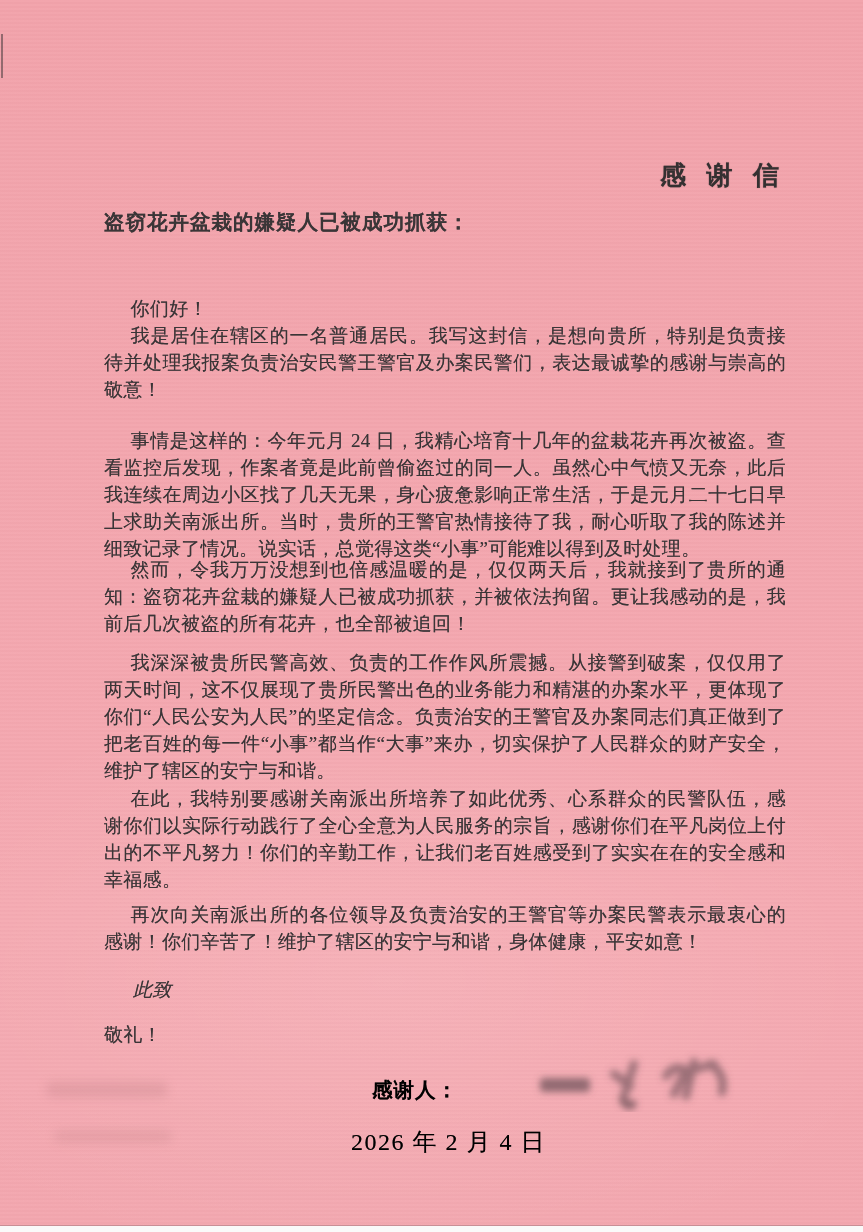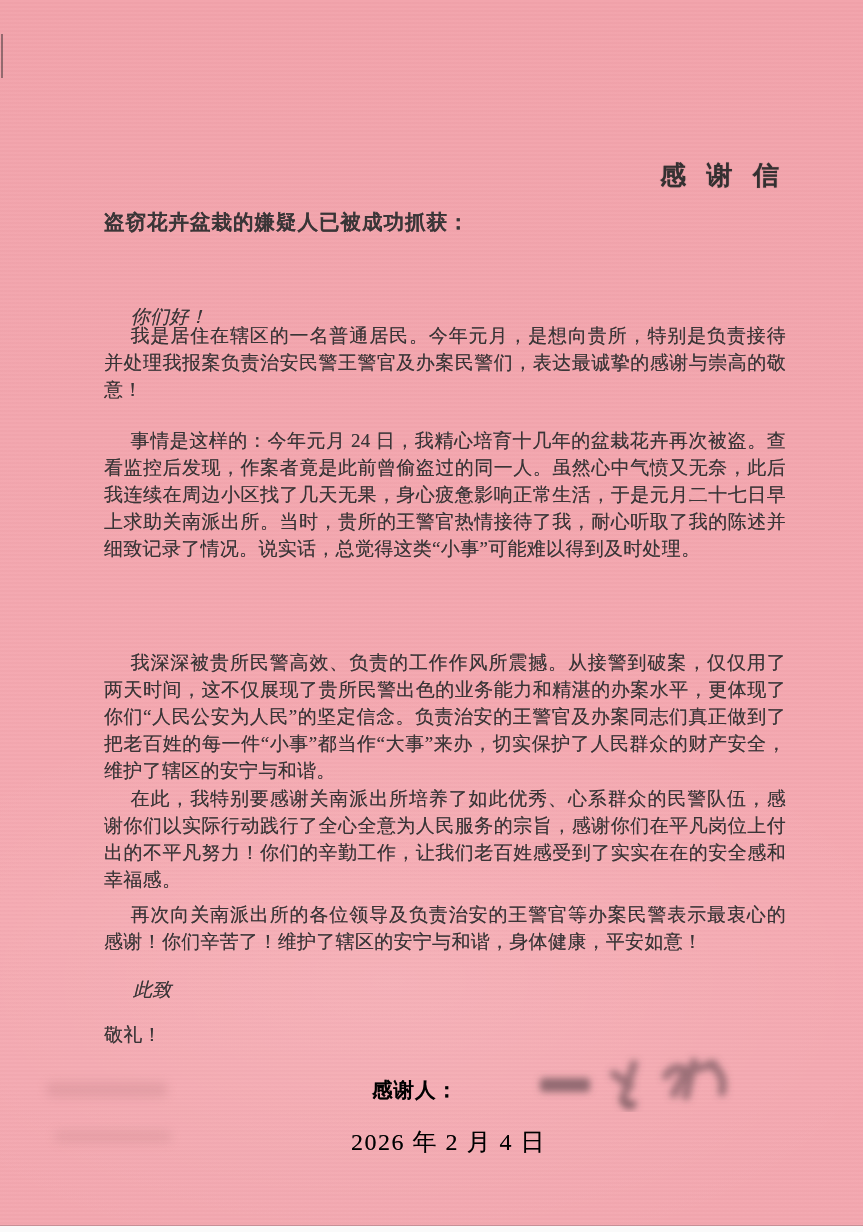--- a/index.html
+++ b/index.html
@@ -67,23 +67,24 @@
 </head>
 <body>
 
 <div class="paper"></div>
 
 <div class="content">
   <div class="letter-title">感  谢  信</div>
 
   <div class="salutation">盗窃花卉盆栽的嫌疑人已被成功抓获：</div>
 
-  <p class="para indent" style="top:284px;font-style:italic;">你们好！</p>
-  <p class="para indent" style="top:303px;">我是居住在辖区的一名普通居民。今年元月，是想向贵所，特别是负责接待并处理我报案负责治安民警王警官及办案民警们，表达最诚挚的感谢与崇高的敬意！</p>
+  <p class="para indent" style="top:276px;">你们好！</p>
+  <p class="para indent" style="top:303px;">我是居住在辖区的一名普通居民。我写这封信，是想向贵所，特别是负责接待并处理我报案负责治安民警王警官及办案民警们，表达最诚挚的感谢与崇高的敬意！</p>
   <p class="para indent" style="top:408px;">事情是这样的：今年元月 24 日，我精心培育十几年的盆栽花卉再次被盗。查看监控后发现，作案者竟是此前曾偷盗过的同一人。虽然心中气愤又无奈，此后我连续在周边小区找了几天无果，身心疲惫影响正常生活，于是元月二十七日早上求助关南派出所。当时，贵所的王警官热情接待了我，耐心听取了我的陈述并细致记录了情况。说实话，总觉得这类“小事”可能难以得到及时处理。</p>
+  <p class="para indent" style="top:537px;">然而，令我万万没想到也倍感温暖的是，仅仅两天后，我就接到了贵所的通知：盗窃花卉盆栽的嫌疑人已被成功抓获，并被依法拘留。更让我感动的是，我前后几次被盗的所有花卉，也全部被追回！</p>
   <p class="para indent" style="top:630px;">我深深被贵所民警高效、负责的工作作风所震撼。从接警到破案，仅仅用了两天时间，这不仅展现了贵所民警出色的业务能力和精湛的办案水平，更体现了你们“人民公安为人民”的坚定信念。负责治安的王警官及办案同志们真正做到了把老百姓的每一件“小事”都当作“大事”来办，切实保护了人民群众的财产安全，维护了辖区的安宁与和谐。</p>
   <p class="para indent" style="top:766px;">在此，我特别要感谢关南派出所培养了如此优秀、心系群众的民警队伍，感谢你们以实际行动践行了全心全意为人民服务的宗旨，感谢你们在平凡岗位上付出的不平凡努力！你们的辛勤工作，让我们老百姓感受到了实实在在的安全感和幸福感。</p>
   <p class="para indent" style="top:882px;">再次向关南派出所的各位领导及负责治安的王警官等办案民警表示最衷心的感谢！你们辛苦了！维护了辖区的安宁与和谐，身体健康，平安如意！</p>
 
   <p class="para cizhi" style="top:957px;font-style:italic;">此致</p>
   <p class="para" style="top:1002px;">敬礼！</p>
 </div>
 
 <div class="sig-label">感谢人：</div>
 

